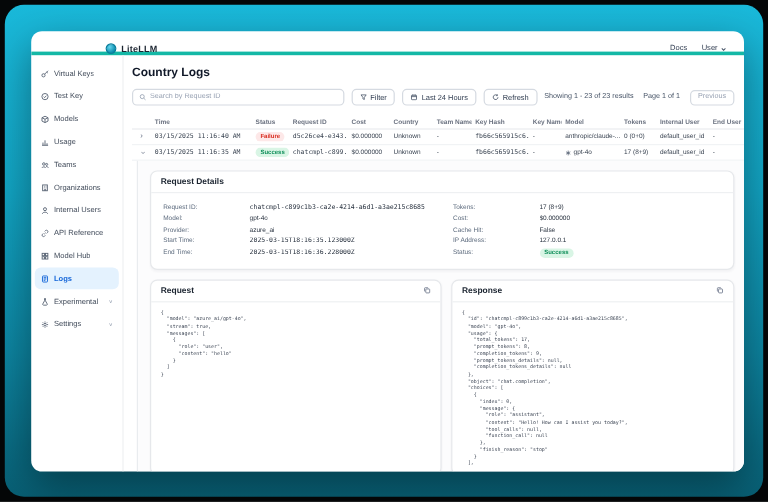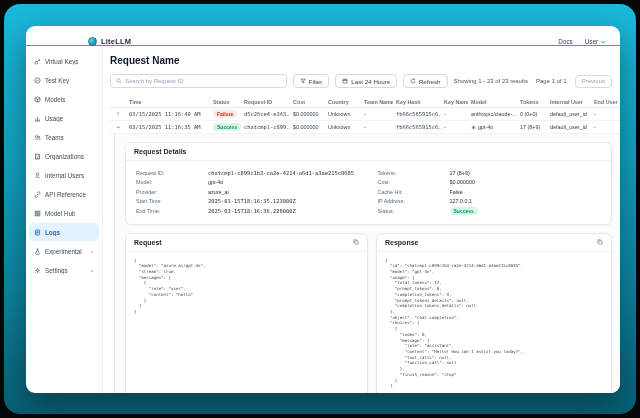--- a/index.html
+++ b/index.html
@@ -3,21 +3,21 @@
 <meta charset="utf-8">
 <style>
   * { margin:0; padding:0; box-sizing:border-box; }
   html,body { width:640px; height:418px; background:#050708; font-family:"Liberation Sans", sans-serif; }
   .stage { position:relative; width:640px; height:418px; background:#050708; overflow:hidden; }
   .teal { position:absolute; left:4px; top:4px; right:4px; bottom:4px; border-radius:16px;
           background:linear-gradient(180deg,#1ab9da 0%,#12a3c2 38%,#0d84a0 70%,#085f74 100%); }
   .window { position:absolute; left:26px; top:26px; width:594px; height:367px; background:#ffffff;
             border-radius:9px; overflow:hidden; box-shadow:0 12px 34px rgba(0,0,0,.38); display:flex; flex-direction:column; }
   
-  .topbar { height:20px; flex:0 0 20px; display:flex; align-items:center; border-bottom:1px solid #14b8a6; padding:12px 14px 0 62px; }
+  .topbar { height:20px; flex:0 0 20px; display:flex; align-items:center; border-bottom:3px solid #14b8a6; padding:12px 14px 0 62px; }
   .brand { display:flex; align-items:center; gap:4px; }
   .brand-name { font-size:7.5px; font-weight:700; color:#1b2430; letter-spacing:.2px; }
   .logo-dot { width:9px; height:9px; border-radius:50%; background:radial-gradient(circle at 35% 32%,#67d6ee,#0e8fb0 70%); display:inline-block; border:1px solid #0a7e9c; }
   .topbar-right { margin-left:auto; display:flex; align-items:center; gap:12px; font-size:6.3px; color:#344054; }
   .user-menu { display:flex; align-items:center; gap:2px; cursor:pointer; }
   
   .app-body { flex:1; display:flex; min-height:0; }
   .sidebar { width:77px; flex:0 0 77px; border-right:1px solid #eef0f2; padding:6px 3px 4px 3px; display:flex; flex-direction:column; gap:1px; }
   .side-item { display:flex; align-items:center; gap:4px; height:18px; padding:0 5px; border-radius:5px; font-size:6.3px; color:#414b5a; cursor:pointer; }
   .side-item .lbl { white-space:nowrap; overflow:hidden; }
@@ -175,21 +175,21 @@
           <svg class="ic" width="7" height="7" viewBox="0 0 10 10" fill="none" stroke-width="1.1">
               <circle cx="5" cy="5" r="1.5"></circle>
               <path d="M5 1.3v1.3M5 7.4v1.3M1.3 5h1.3M7.4 5h1.3M2.4 2.4l.9.9M6.7 6.7l.9.9M7.6 2.4l-.9.9M3.3 6.7l-.9.9"></path>
             </svg>
           <span class="lbl">Settings</span>
           <span class="side-chev">∨</span>
         </div>
       </nav>
 
       <div class="main">
-        <div class="page-title">Request Name</div>
+        <div class="page-title">Country Logs</div>
 
         <div class="toolbar">
           <div class="search-box">
             <svg class="ic" width="6" height="6" viewBox="0 0 10 10" fill="none" stroke="#98a2b3" stroke-width="1.2">
                 <circle cx="4.2" cy="4.2" r="2.8"></circle>
                 <path d="M6.4 6.4L8.8 8.8"></path>
               </svg>
             <input placeholder="Search by Request ID" style="">
           </div>
           <button class="tbtn">

